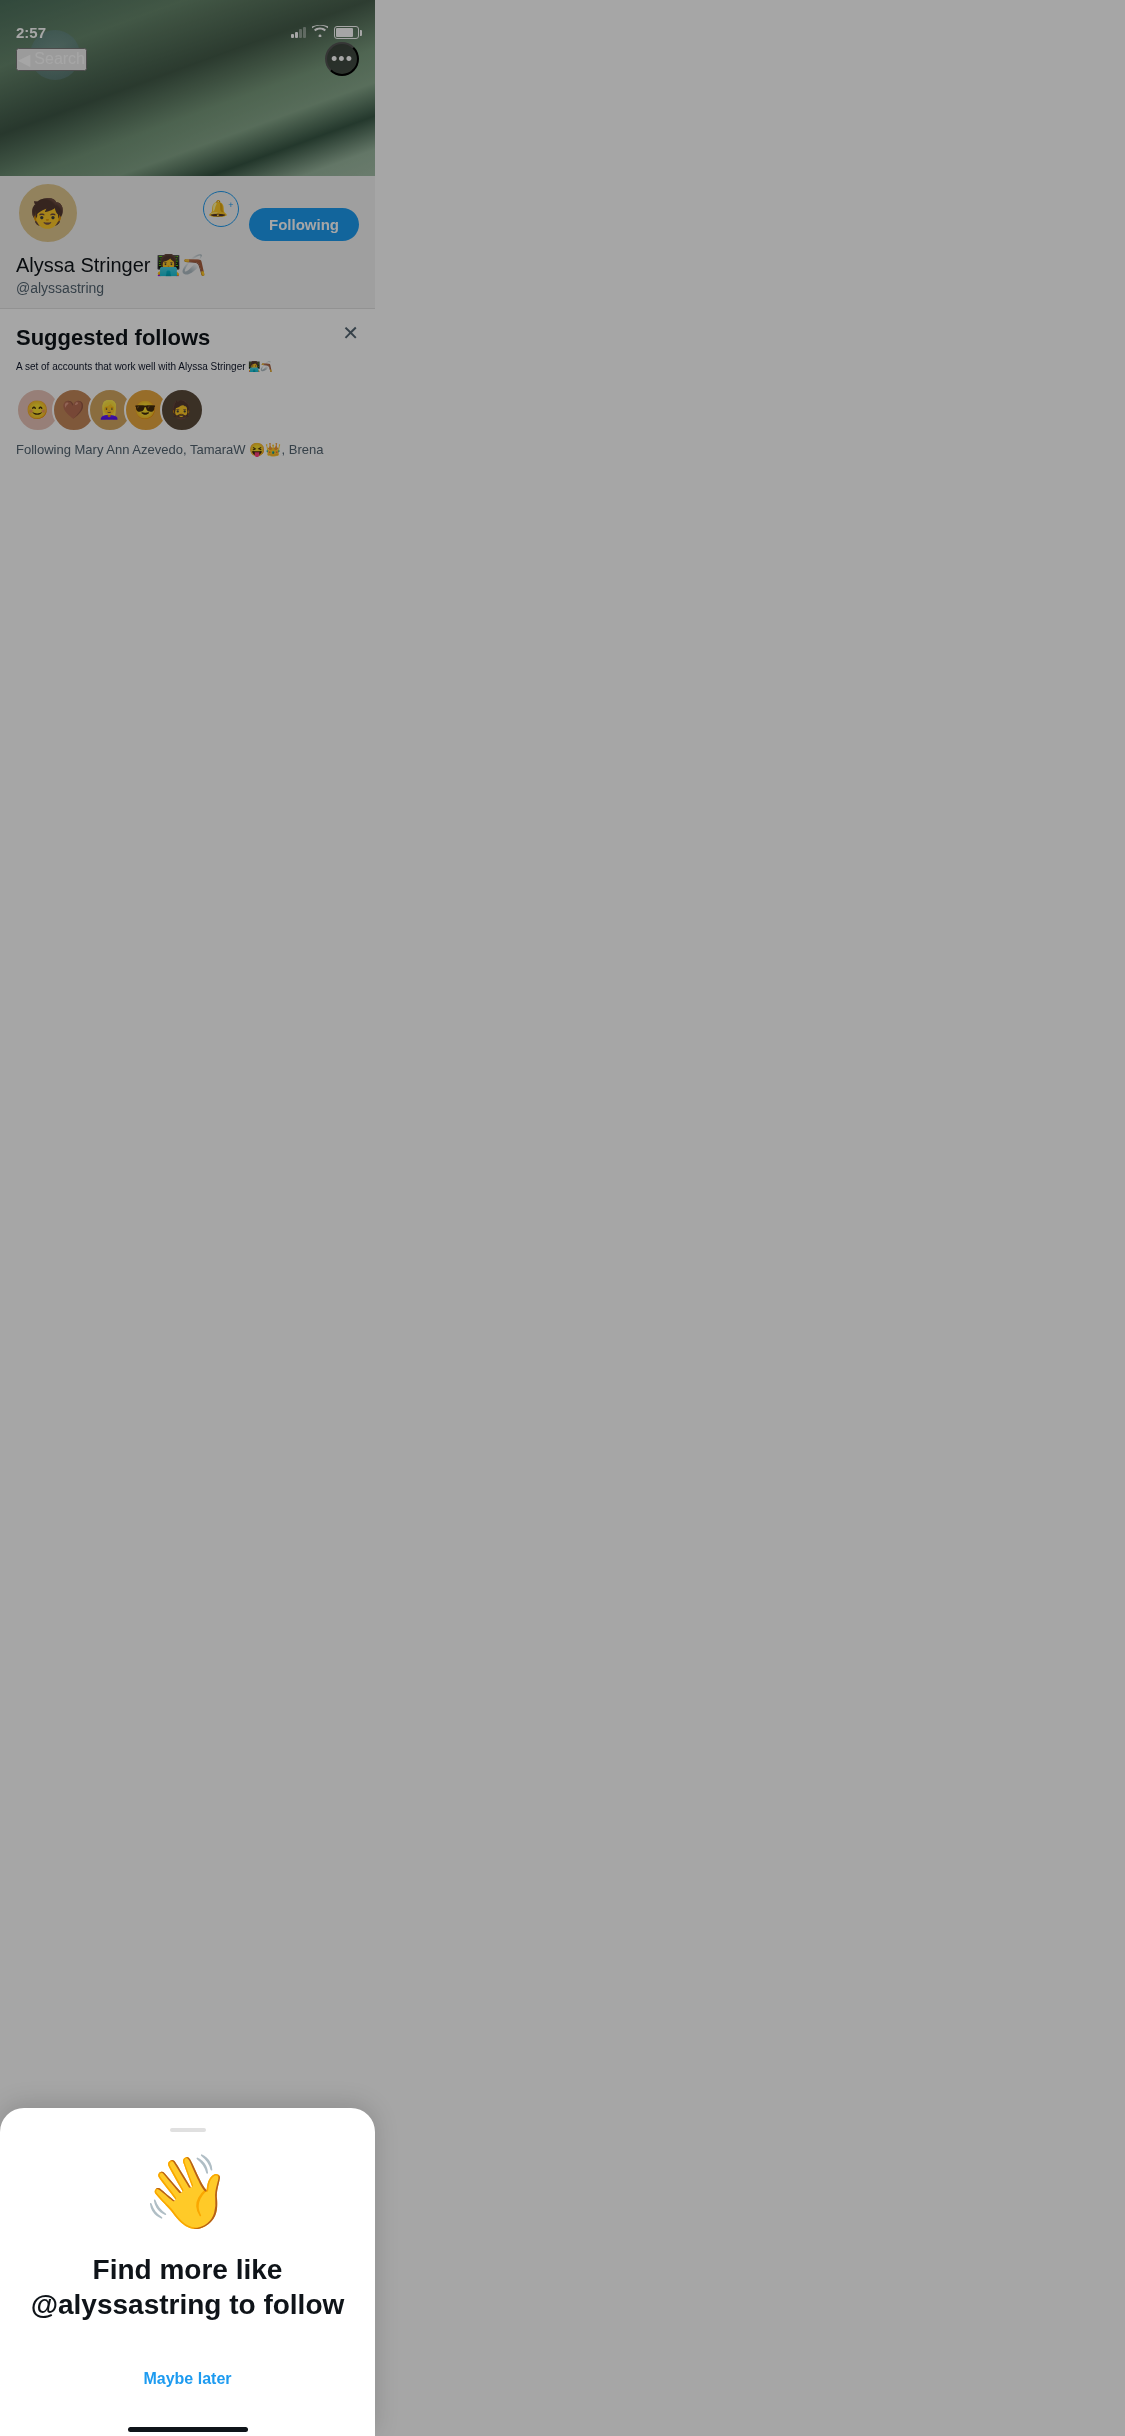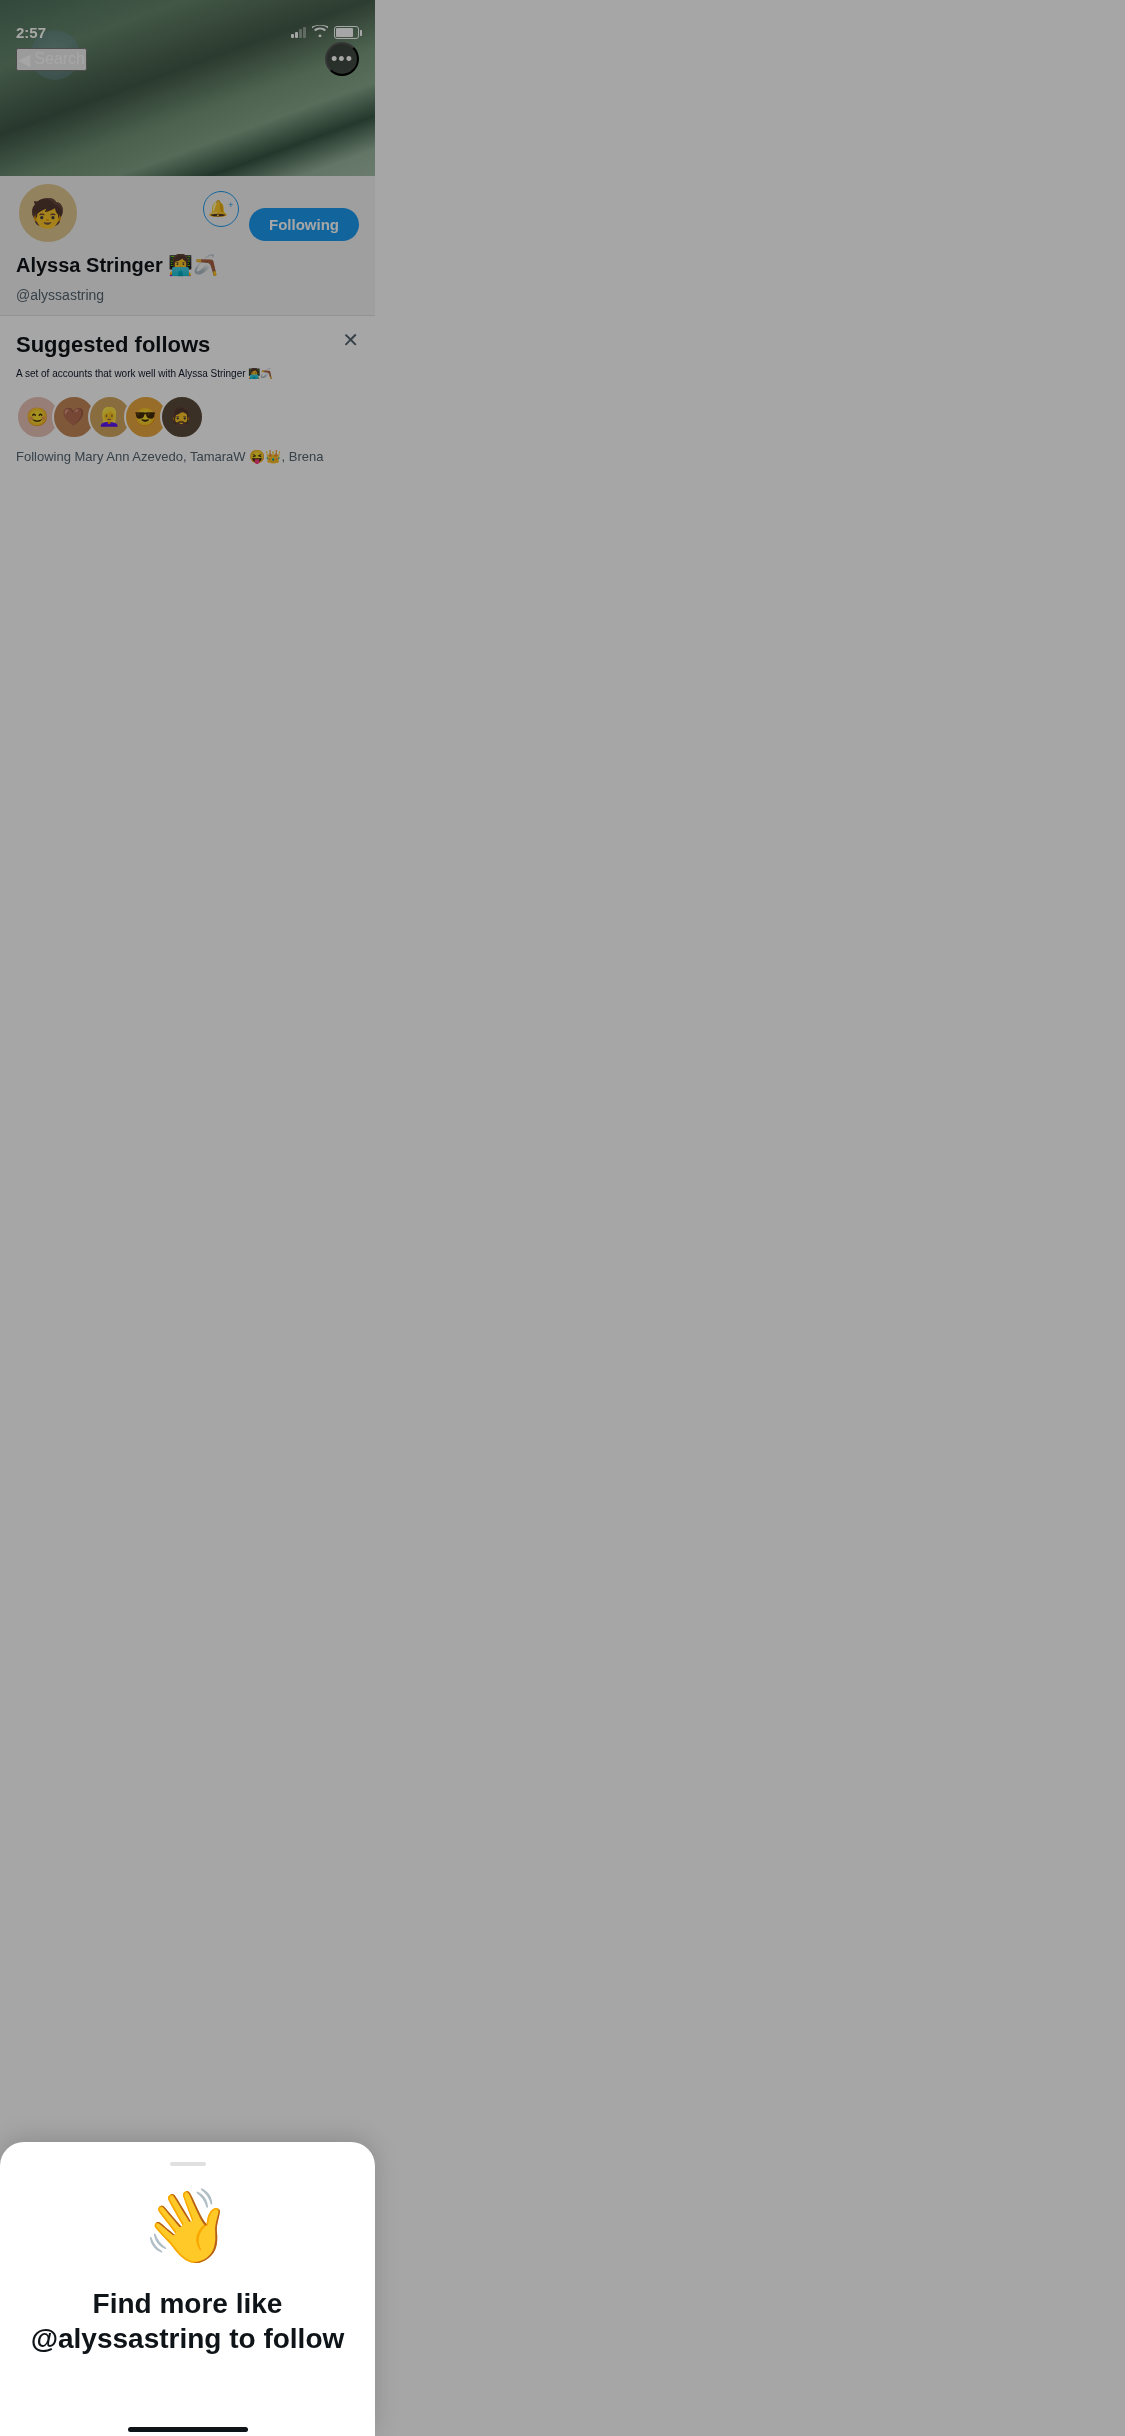--- a/index.html
+++ b/index.html
@@ -181,23 +181,23 @@
       border: none;
       border-radius: 20px;
       padding: 8px 20px;
       font-size: 15px;
       font-weight: 600;
       cursor: pointer;
       margin-top: 32px;
     }
     .profile-name {
       font-size: 20px;
-      font-weight: 700;
+      font-weight: 400;
       color: #0f1419;
-      margin-bottom: 10px;
+      margin-bottom: 3px;
     }
     .profile-handle {
       font-size: 14px;
       color: #536471;
     }
 
     
     .suggested-panel {
       background: #fff;
       border-top: 1px solid #e0e0e0;
@@ -419,17 +419,20 @@
   </div>
   <div class="featuring-text">Following Mary Ann Azevedo, TamaraW 😝👑, Brena</div>
 </div>
 
 <div class="dim-overlay"></div>
 
 <div class="bottom-sheet">
   <div class="sheet-handle"></div>
   <div class="wave-emoji">👋</div>
   <div class="sheet-title">Find more like @alyssastring to follow</div>
+  <button class="maybe-later-btn">
+    <span>Maybe later</span>
+  </button>
 </div>
 
 <div class="home-indicator">
   <div class="home-indicator-bar"></div>
 </div>
 
 </body></html>

